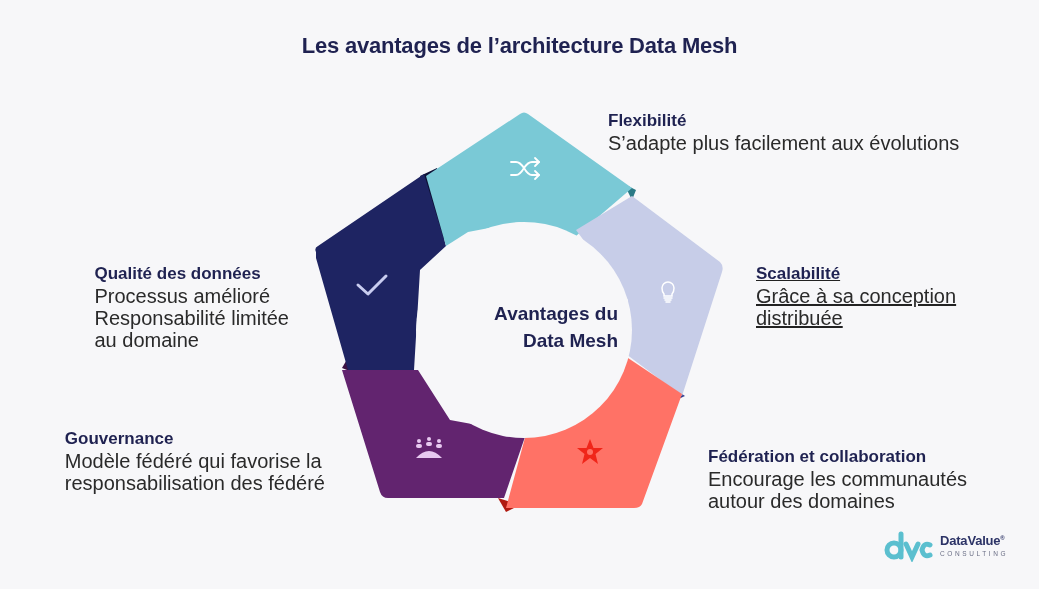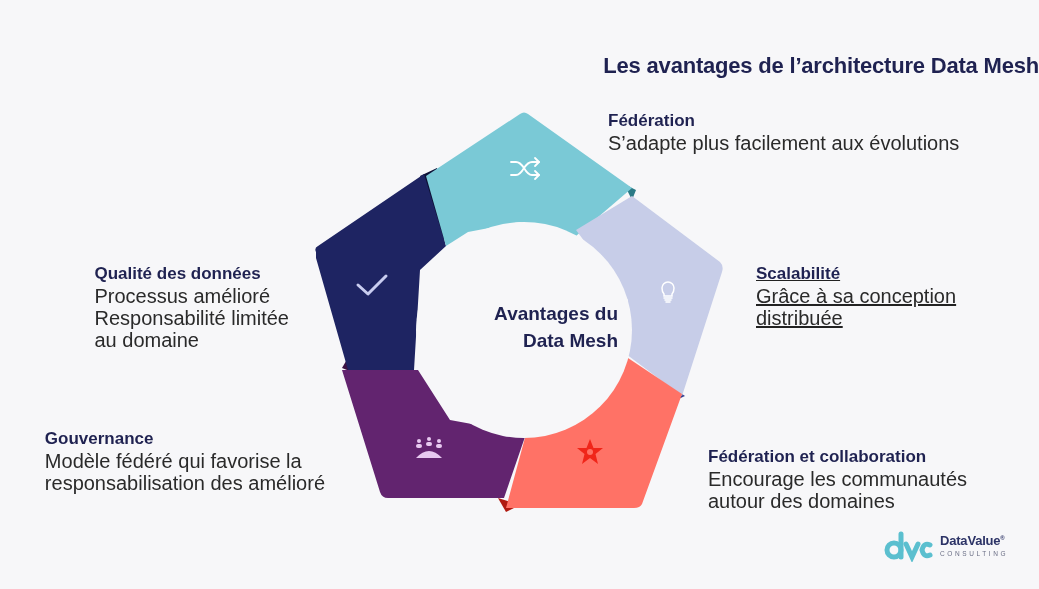--- a/index.html
+++ b/index.html
@@ -6,25 +6,24 @@
   body {
     width: 1039px; height: 589px;
     background: #f7f7f9;
     font-family: "Liberation Sans", "DejaVu Sans", sans-serif;
     position: relative;
     overflow: hidden;
     color: #222;
   }
   .title {
     position: absolute; left: 0; right: 0; top: 33px;
-    text-align: right;
+    text-align: center;
     font-size: 22px; font-weight: 700;
     color: #1f2251;
     letter-spacing: -0.2px;
-    margin-top: 20px;
   }
   svg.diagram { position: absolute; left: 0; top: 0; }
   .center-label {
     position: absolute;
     left: 418px; top: 300px; width: 200px;
     text-align: right;
     font-size: 19px; font-weight: 700; line-height: 27px;
     color: #1f2251;
   }
   .block { position: absolute; }
@@ -106,40 +105,40 @@
     <circle cx="0" cy="0" r="3" fill="#ff7266"></circle>
   </g>
 </svg>
 
 <div class="center-label">
   <div>Avantages du</div>
   <div>Data Mesh</div>
 </div>
 
 <div class="block right" style="left:608px; top:110px;">
-  <div class="head">Fédération</div>
+  <div class="head">Flexibilité</div>
   <div class="desc">S’adapte plus facilement aux évolutions</div>
 </div>
 
 <div class="block right" style="left:756px; top:263px;text-decoration:underline;">
   <div class="head">Scalabilité</div>
   <div class="desc">Grâce à sa conception</div>
   <div class="desc">distribuée</div>
 </div>
 
 <div class="block right" style="left:708px; top:428px;margin-top:18px;">
   <div class="head">Fédération et collaboration</div>
   <div class="desc">Encourage les communautés</div>
   <div class="desc">autour des domaines</div>
 </div>
 
 <div class="block left" style="right:714px; top:428px;">
   <div class="head">Gouvernance</div>
   <div class="desc">Modèle fédéré qui favorise la</div>
-  <div class="desc">responsabilisation des amélioré</div>
+  <div class="desc">responsabilisation des fédéré</div>
 </div>
 
 <div class="block left" style="right:750px; top:263px;">
   <div class="head">Qualité des données</div>
   <div class="desc">Processus amélioré</div>
   <div class="desc">Responsabilité limitée</div>
   <div class="desc">au domaine</div>
 </div>
 
 <div class="logo">

